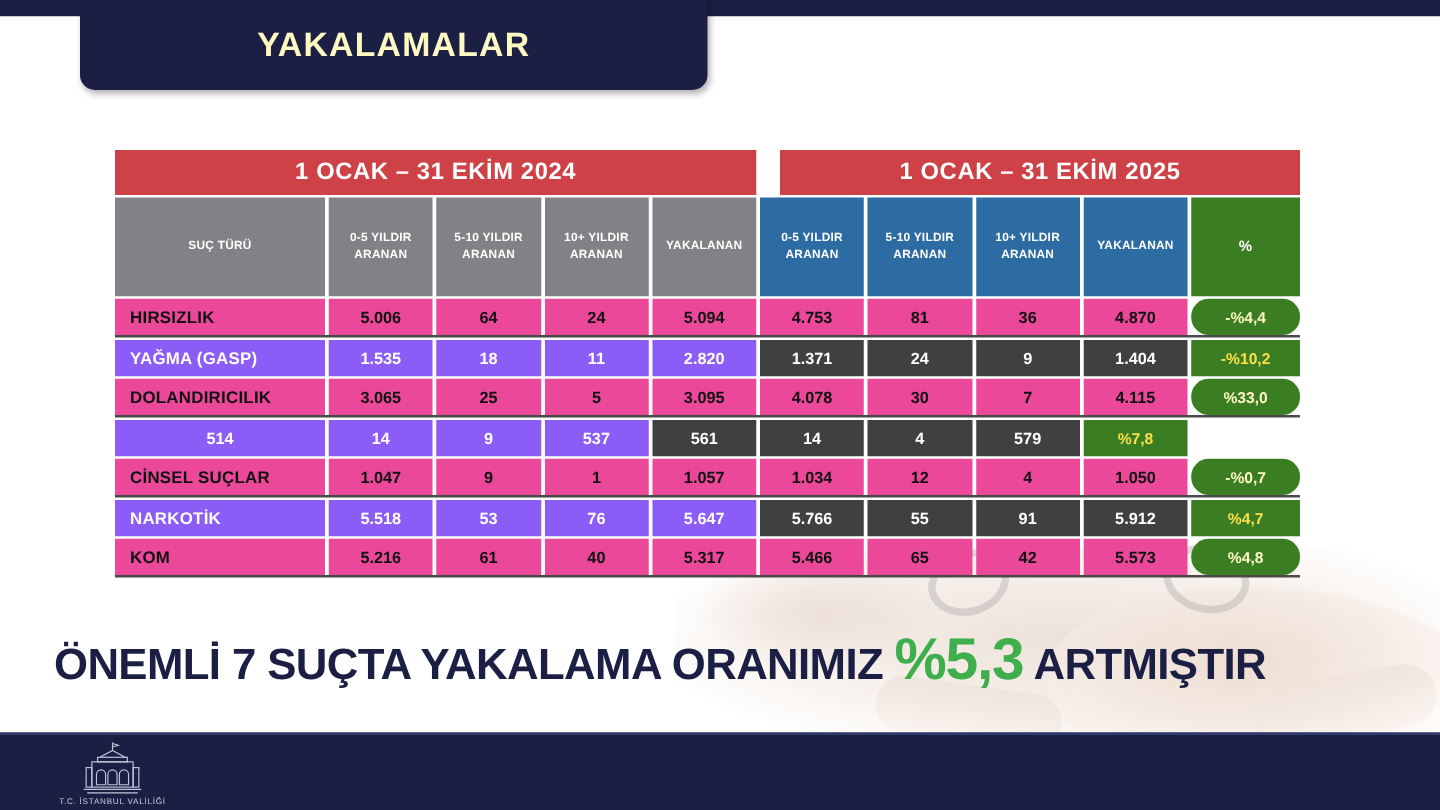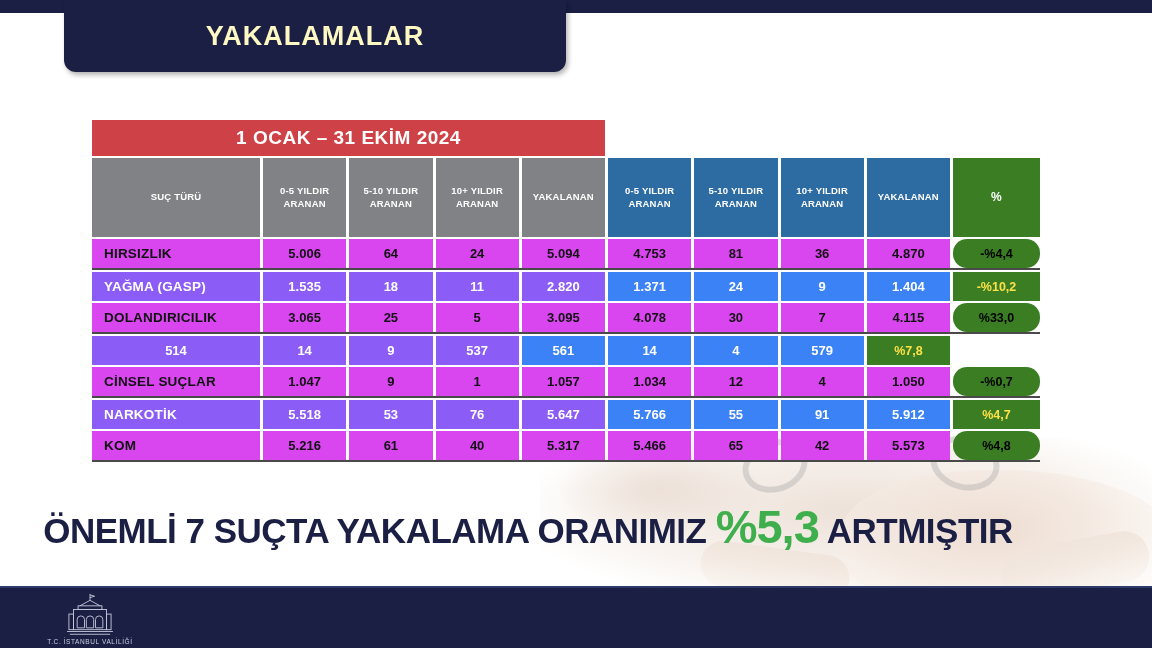--- a/index.html
+++ b/index.html
@@ -47,25 +47,25 @@
     display:flex;align-items:center;justify-content:center;text-align:center;
     color:#fff;font-size:9.5px;font-weight:bold;line-height:1.3;padding:0 5px;letter-spacing:.2px;
   }
   .h-gray{background:#808285;}
   .h-blue{background:#2d6ba3;}
   .h-green{background:#3a7d23;font-size:12px;}
   .trow{display:grid;grid-template-columns:168px repeat(8,1fr) 87px;gap:3px;height:29px;margin-top:2px;}
   .cell{display:flex;align-items:center;justify-content:center;font-size:13px;font-weight:bold;}
   .cell.crime{justify-content:flex-start;padding-left:12px;font-size:13.5px;letter-spacing:.2px;}
   .row-plain{border-bottom:2px solid #4a4a4a;}
-  .row-plain .cell{color:#111111;background:#d946ef;}
-  .row-plain .cell.pct{color:#000000;border-radius:14px;}
+  .row-plain .cell{color:#111111;background:#ec4899;}
+  .row-plain .cell.pct{color:#fef9c3;border-radius:14px;}
   .row-shaded .cell{color:#ffffff;}
   .row-shaded .cell.crime,.row-shaded .cell.c2024{background:#8b5cf6;}
-  .row-shaded .cell.c2025{background:#3b82f6;}
+  .row-shaded .cell.c2025{background:#404040;}
   .cell.pct{background:#3a7d23;color:#fde047;font-size:12.5px;}
 
   
   .headline{
     position:absolute;left:0;top:498px;width:1056px;text-align:center;
     color:#1b1f44;font-weight:800;font-size:35px;letter-spacing:-.5px;line-height:58px;
     white-space:nowrap;
   }
   .headline .hl{color:#3fae4c;font-size:47px;letter-spacing:-1px;}
 
@@ -91,20 +91,21 @@
 <div class="bg-art blob3"></div>
 <div class="bg-art blob2"></div>
 <div class="bg-art cuff cuff1"></div>
 <div class="bg-art cuff cuff2"></div>
 <div class="bg-art finger finger1"></div>
 <div class="bg-art finger finger2"></div>
 
 <div class="stat-table">
   <div class="period-row">
     <div class="period-cell">1 OCAK – 31 EKİM 2024</div>
+    <div class="period-cell">1 OCAK – 31 EKİM 2025</div>
   </div>
   <div class="head-row">
     <div class="head-cell h-gray">SUÇ TÜRÜ</div>
     <div class="head-cell h-gray">0-5 YILDIR ARANAN</div>
     <div class="head-cell h-gray">5-10 YILDIR ARANAN</div>
     <div class="head-cell h-gray">10+ YILDIR ARANAN</div>
     <div class="head-cell h-gray">YAKALANAN</div>
     <div class="head-cell h-blue">0-5 YILDIR ARANAN</div>
     <div class="head-cell h-blue">5-10 YILDIR ARANAN</div>
     <div class="head-cell h-blue">10+ YILDIR ARANAN</div>

